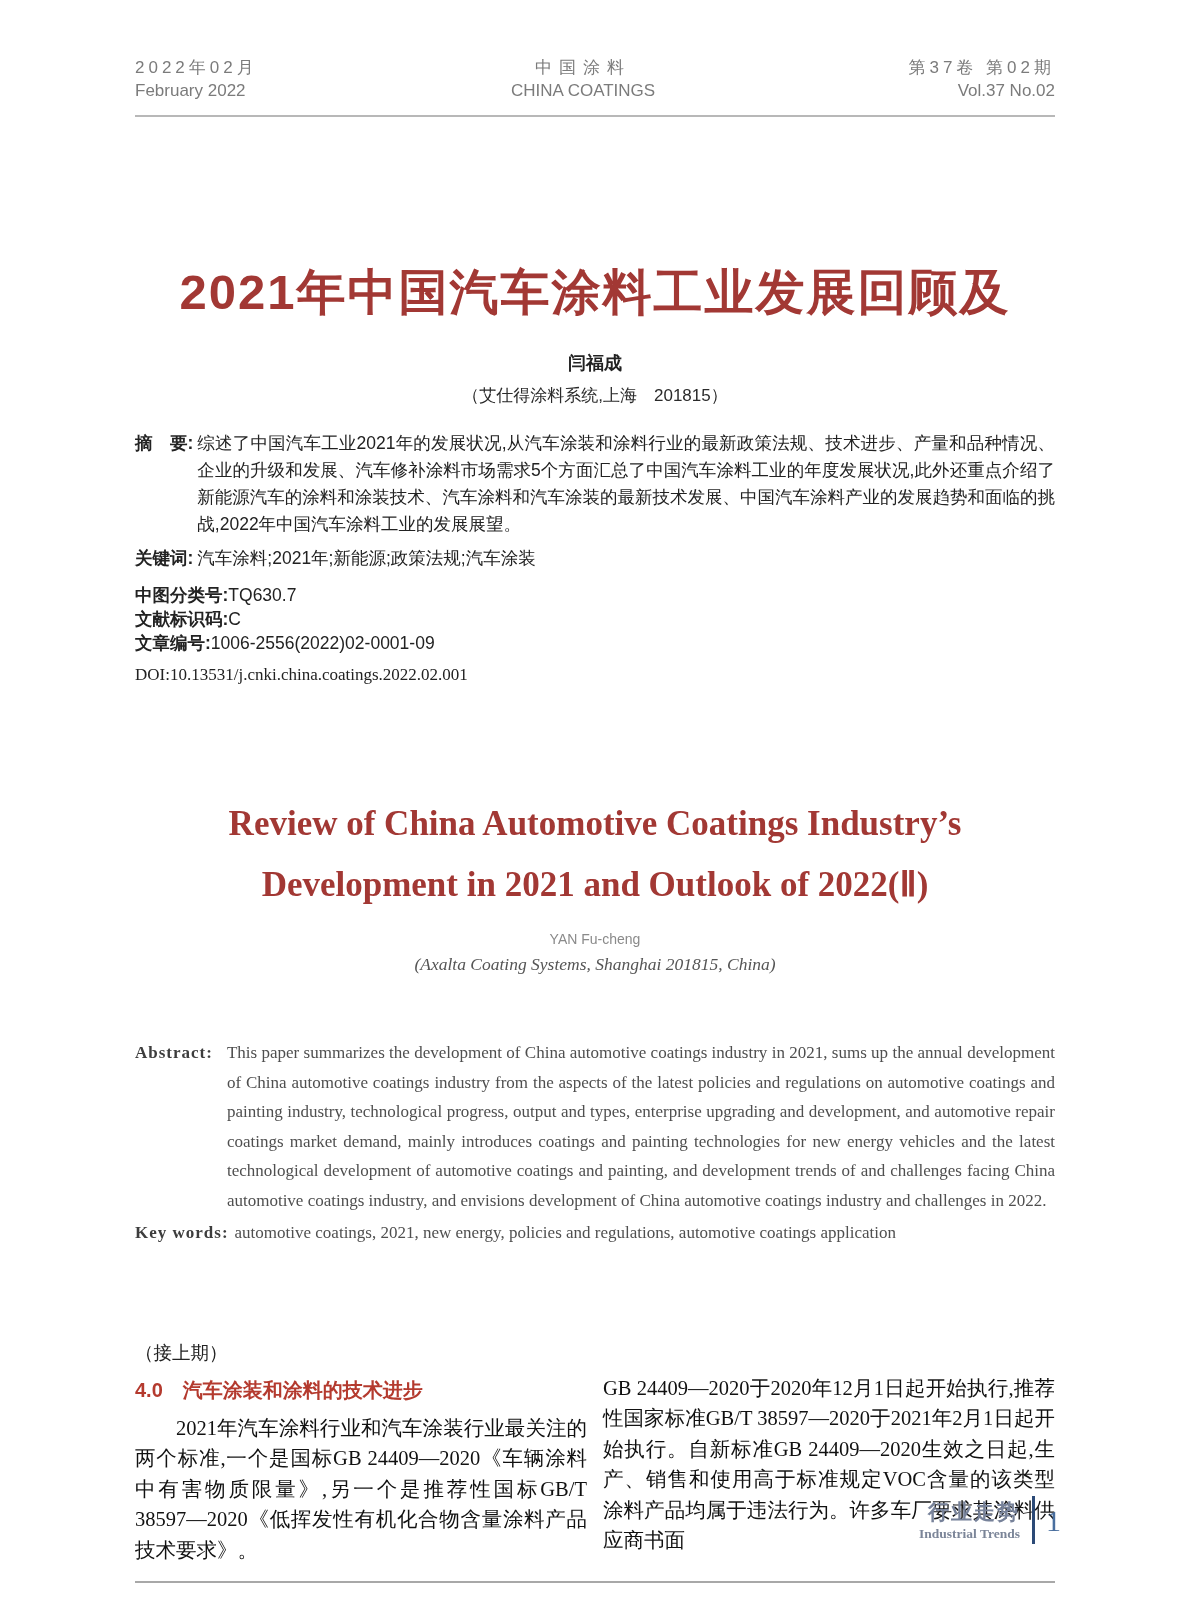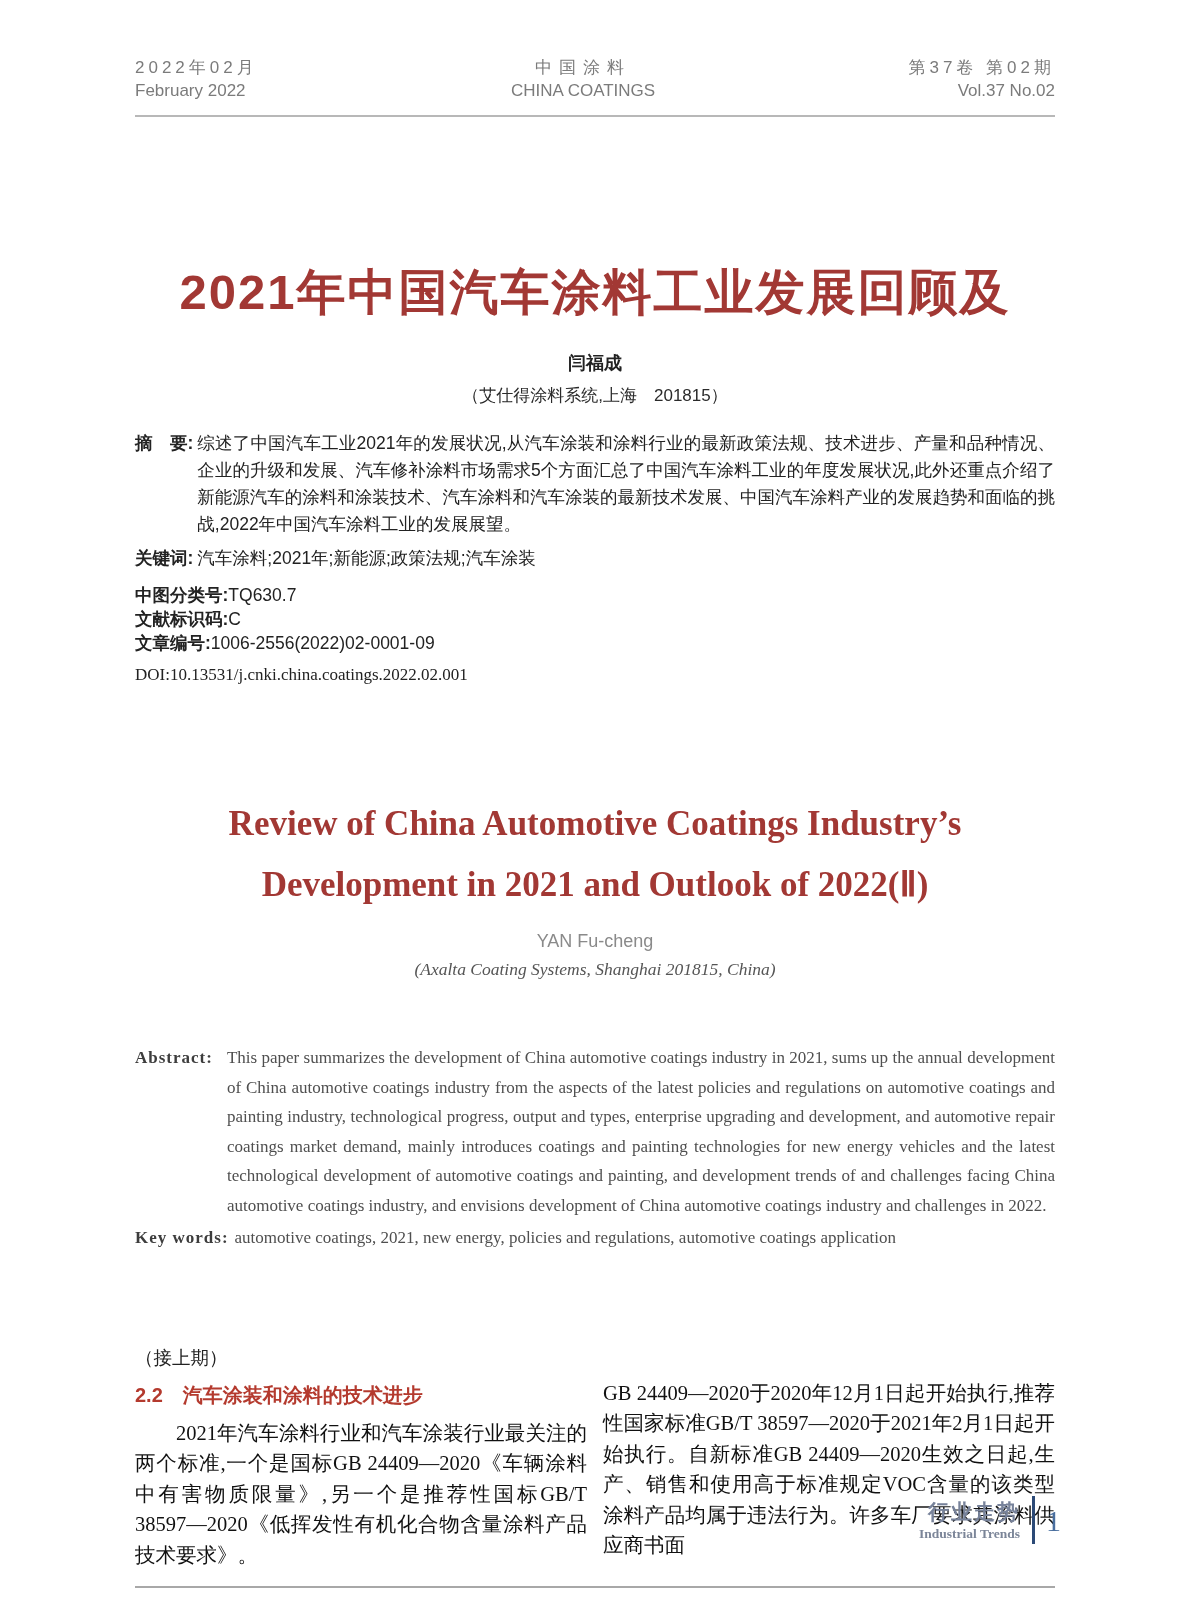--- a/index.html
+++ b/index.html
@@ -92,21 +92,21 @@
     text-align: center;
     font-family: "Liberation Serif", serif;
     font-weight: bold;
     font-size: 35px;
     line-height: 61px;
     color: #a23834;
   }
   .author-en {
     margin-top: 16px;
     text-align: center;
-    font-size: 18px;
+    font-size: 14px;
     color: #8a8a8a;
   }
   .affil-en {
     margin-top: 7px;
     text-align: center;
     font-family: "Liberation Serif", serif;
     font-style: italic;
     font-size: 17.5px;
     color: #555555;
   }
@@ -266,21 +266,21 @@
 
     <div class="hang-en keywords-en">
       <span class="hang-label">Key words:</span>
       <span class="hang-text">automotive coatings, 2021, new energy, policies and regulations, automotive coatings application</span>
     </div>
 
     <div class="body-cols">
       <div class="col col-left">
         <div class="continued">（接上期）</div>
         <div class="section-head">
-          <span class="sec-no">2.2</span><span>汽车涂装和涂料的技术进步</span>
+          <span class="sec-no">4.0</span><span>汽车涂装和涂料的技术进步</span>
         </div>
         <p class="body-para indent">2021年汽车涂料行业和汽车涂装行业最关注的两个标准,一个是国标GB 24409—2020《车辆涂料中有害物质限量》,另一个是推荐性国标GB/T 38597—2020《低挥发性有机化合物含量涂料产品技术要求》。</p>
       </div>
       <div class="col col-right">
         <p class="body-para">GB 24409—2020于2020年12月1日起开始执行,推荐性国家标准GB/T 38597—2020于2021年2月1日起开始执行。自新标准GB 24409—2020生效之日起,生产、销售和使用高于标准规定VOC含量的该类型涂料产品均属于违法行为。许多车厂要求其涂料供应商书面</p>
       </div>
     </div>
 
     <div class="footnote">
       <div>收稿日期:2022-01-10</div>

